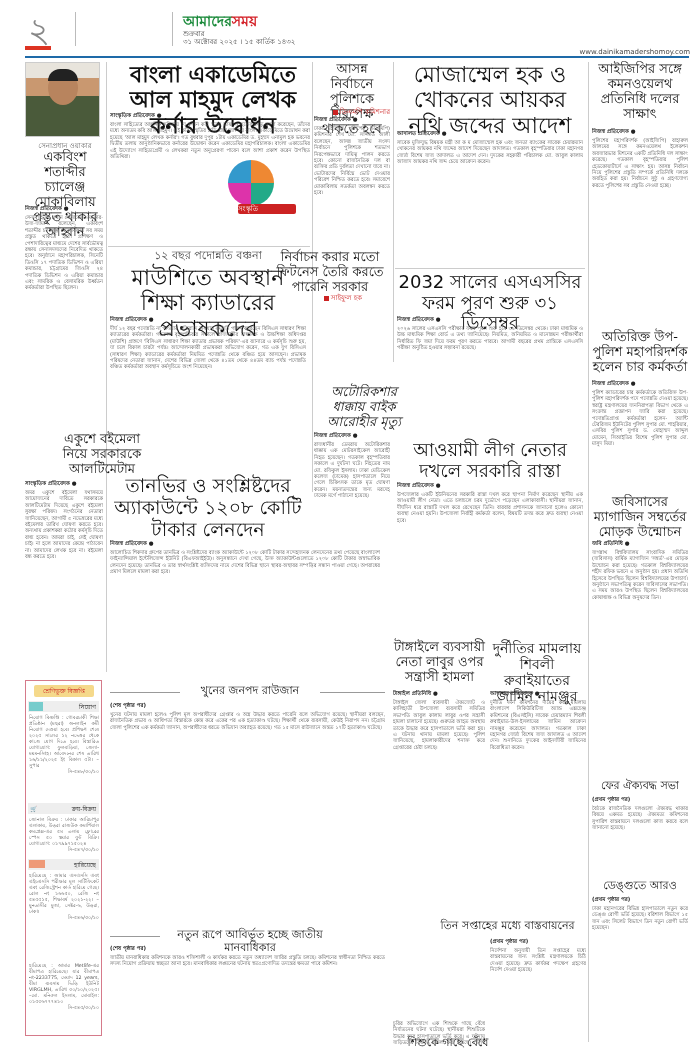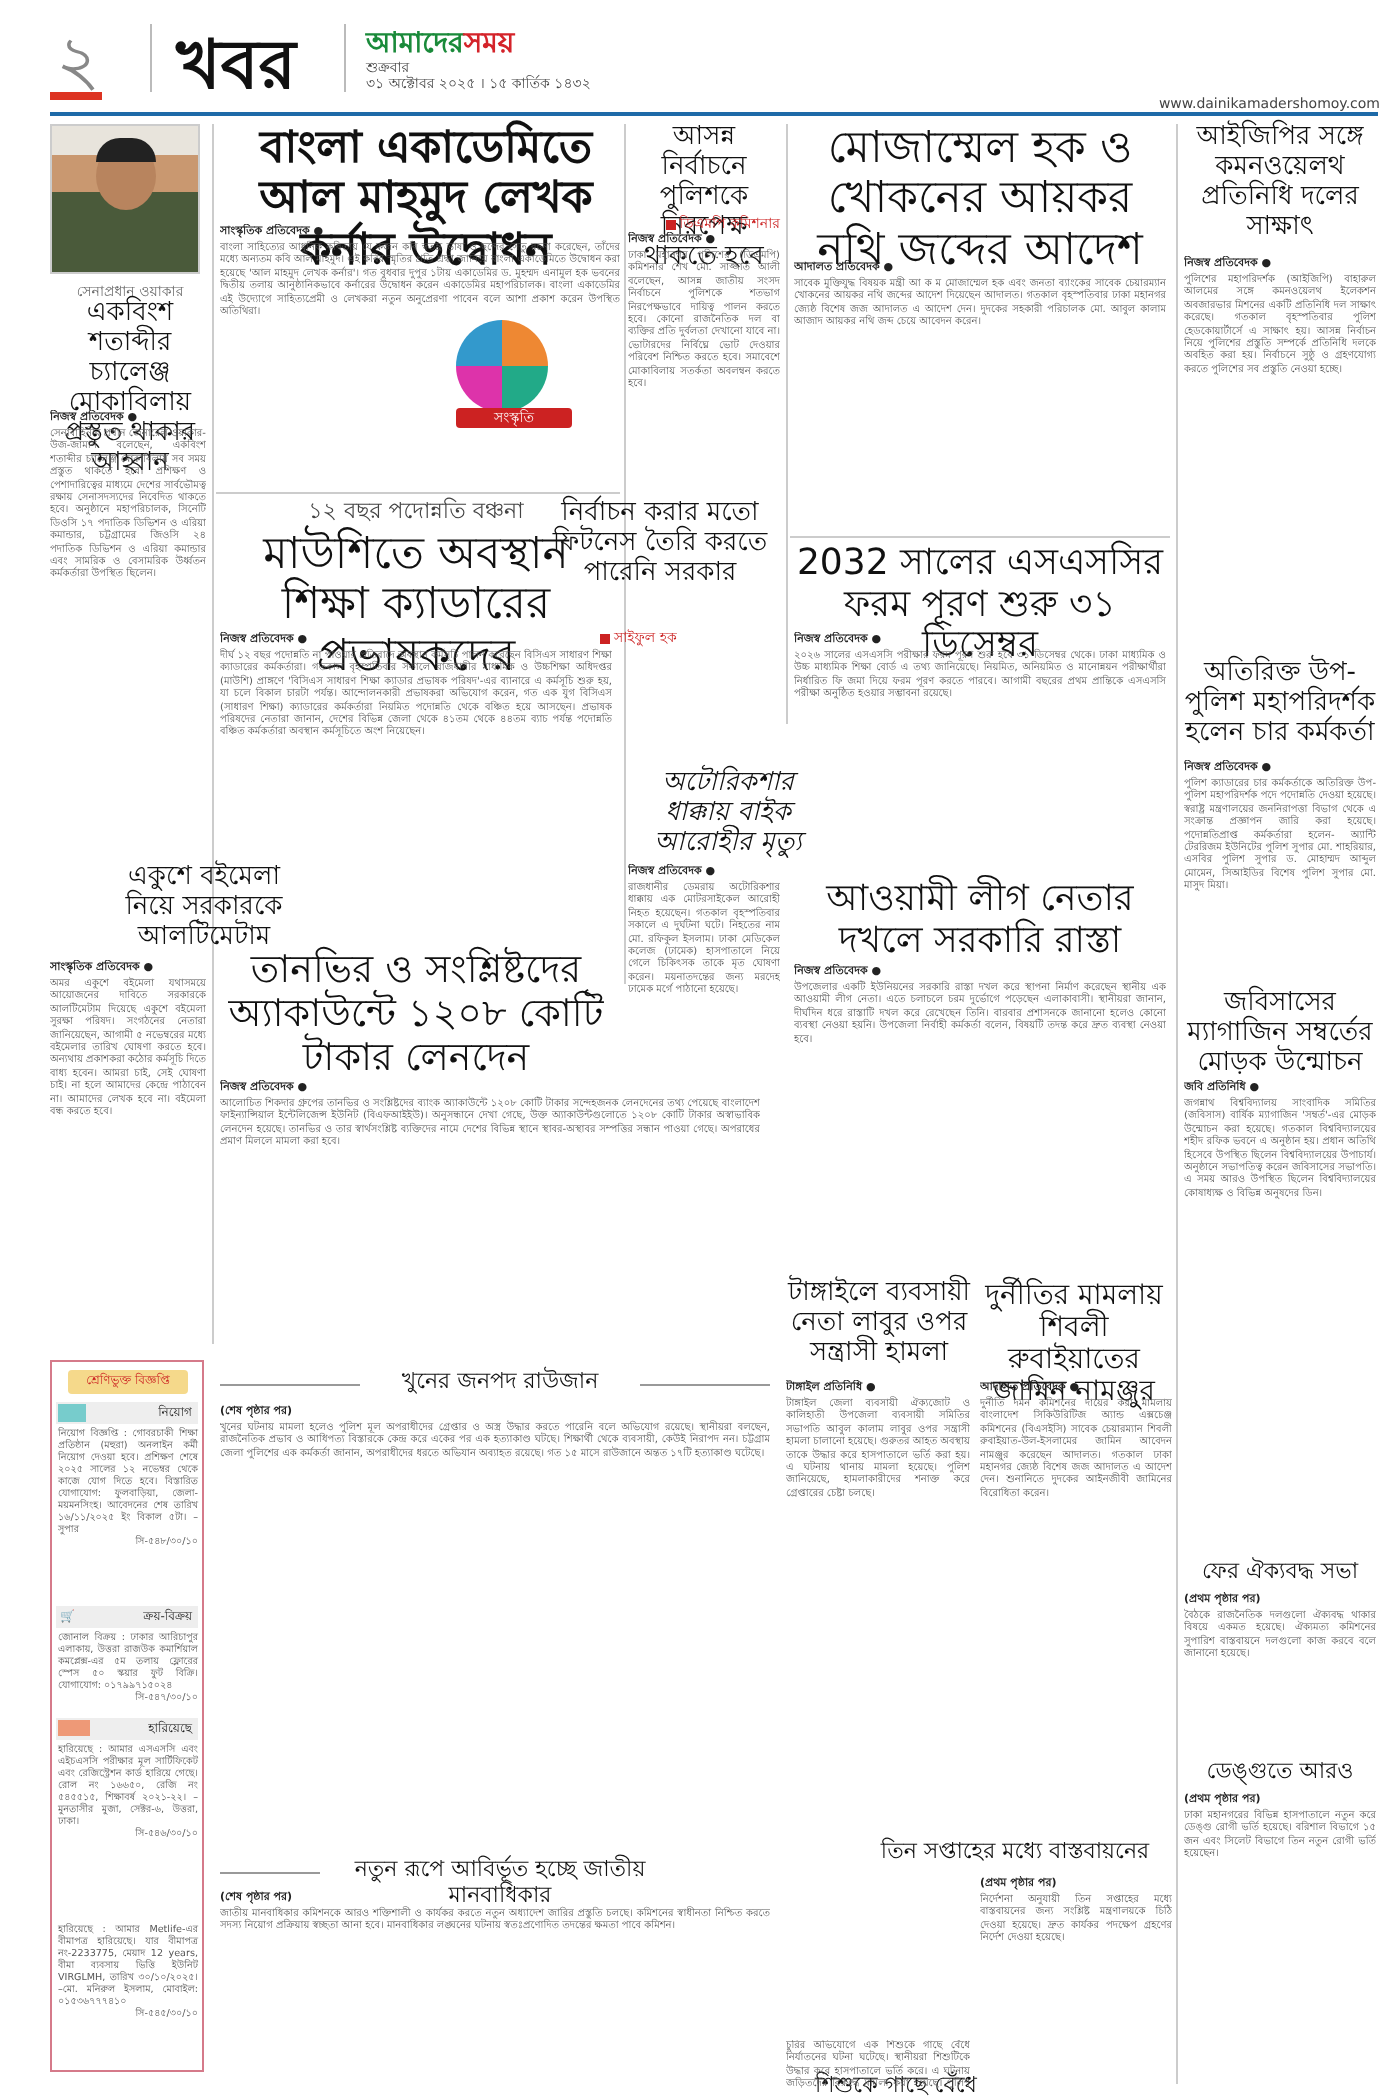--- a/index.html
+++ b/index.html
@@ -18,37 +18,36 @@
 .head{position:absolute;text-align:center;color:#111;line-height:1.15}
 .h-xl{font-size:22px}.h-l{font-size:18px}.h-m{font-size:13px}.h-s{font-size:11px}
 .col{position:absolute;overflow:hidden}
 .col .by{font-size:5.5px;font-weight:bold;color:#222;margin-bottom:1px}
 .col .tx{font-size:5px;line-height:6.4px;color:#555;text-align:justify}
 .photo{position:absolute;left:25px;top:62px;width:75px;height:75px;background:linear-gradient(180deg,#e8e4dc 0 20%,#c99870 20% 45%,#4a5a3a 45% 100%);border:1px solid #ccc}
 .photo .face{position:absolute;left:22px;top:8px;width:30px;height:34px;border-radius:50%;background:#b8845e}
 .photo .hair{position:absolute;left:22px;top:6px;width:30px;height:12px;border-radius:15px 15px 0 0;background:#222}
 .caption{position:absolute;left:25px;top:140px;width:80px;text-align:center;font-size:7px;color:#666}
 .culture{position:absolute;left:228px;top:160px;width:46px;height:46px;border-radius:50%;background:conic-gradient(#e83 0 25%,#2a8 25% 50%,#d3a 50% 75%,#39c 75% 100%)}
-.culture-lbl{position:absolute;left:228px;top:204px;width:58px;height:10px;background:#c22;color:#fff;font-size:7px;text-align:center;line-height:10px;border-radius:2px}
+.culture-lbl{position:absolute;left:238px;top:204px;width:58px;height:10px;background:#c22;color:#fff;font-size:7px;text-align:left;line-height:10px;border-radius:2px}
 .adbox{position:absolute;left:25px;top:680px;width:77px;height:356px;border:1px solid #d57a8a;background:#fff}
 .adtitle{position:absolute;left:8px;top:4px;width:60px;height:12px;background:#f5d98b;font-size:6px;text-align:center;line-height:12px;color:#c22;border-radius:2px}
 .adsec{position:absolute;left:2px;width:71px;height:11px;background:#eee;font-size:6px;line-height:11px;text-align:right;padding-right:3px;color:#222}
 .adtx{position:absolute;left:3px;width:70px;font-size:4.8px;line-height:6px;color:#555;text-align:justify}
 .vline{position:absolute;width:1px;background:#ccc}
 .hline{position:absolute;height:1px;background:#999}
 .redsq{display:inline-block;width:5px;height:5px;background:#c22;margin-right:2px;vertical-align:middle}
 </style>
 </head>
 <body>
 
 <div class="mast">
   <div class="pgno">২</div>
   <div class="pgline"></div>
   <div class="sep" style="left:75px"></div>
-  <div class="sec">খবর</div>
   <div class="sep" style="left:172px"></div>
   <div class="logo"><span class="g">আমাদের</span><span class="r">সময়</span></div>
   <div class="day">শুক্রবার</div>
   <div class="date">৩১ অক্টোবর ২০২৫ । ১৫ কার্তিক ১৪৩২</div>
   <div class="url">www.dainikamadershomoy.com</div>
 </div>
 <div class="rule"></div>
 
 <div class="photo">
     <div class="face"></div>
@@ -98,21 +97,21 @@
 
 <div class="hline" style="left:108px;top:246px;width:202px;background:#ccc"></div>
 <div class="head h-s" style="left:108px;top:250px;width:200px;color:#444">১২ বছর পদোন্নতি বঞ্চনা</div>
 <div class="head h-xl" style="left:108px;top:265px;width:200px;">মাউশিতে অবস্থান শিক্ষা ক্যাডারের প্রভাষকদের</div>
 <div class="col" style="left:110px;top:316px;width:196px;height:150px">
   <div class="by">নিজস্ব প্রতিবেদক ●</div>
   <div class="tx">দীর্ঘ ১২ বছর পদোন্নতি না পাওয়ার প্রতিবাদে অবস্থান কর্মসূচি পালন করেছেন বিসিএস সাধারণ শিক্ষা ক্যাডারের কর্মকর্তারা। গতকাল বৃহস্পতিবার সকালে রাজধানীর মাধ্যমিক ও উচ্চশিক্ষা অধিদপ্তর (মাউশি) প্রাঙ্গণে 'বিসিএস সাধারণ শিক্ষা ক্যাডার প্রভাষক পরিষদ'-এর ব্যানারে এ কর্মসূচি শুরু হয়, যা চলে বিকাল চারটা পর্যন্ত। আন্দোলনকারী প্রভাষকরা অভিযোগ করেন, গত এক যুগ বিসিএস (সাধারণ শিক্ষা) ক্যাডারের কর্মকর্তারা নিয়মিত পদোন্নতি থেকে বঞ্চিত হয়ে আসছেন। প্রভাষক পরিষদের নেতারা জানান, দেশের বিভিন্ন জেলা থেকে ৪১তম থেকে ৪৪তম ব্যাচ পর্যন্ত পদোন্নতি বঞ্চিত কর্মকর্তারা অবস্থান কর্মসূচিতে অংশ নিয়েছেন।</div>
 </div>
 
 <div class="head h-m" style="left:260px;top:250px;width:130px;left:272px;width:116px">নির্বাচন করার মতো ফিটনেস তৈরি করতে পারেনি সরকার</div>
-<div style="position:absolute;left:300px;top:313px;width:86px;font-size:7px;color:#c22;text-align:left"><span class="redsq"></span><span>সাইফুল হক</span></div>
+<div style="position:absolute;left:300px;top:292px;width:86px;font-size:7px;color:#c22;text-align:center"><span class="redsq"></span><span>সাইফুল হক</span></div>
 
 <div class="head h-m" style="left:25px;top:432px;width:80px;margin-left:37px;">একুশে বইমেলা নিয়ে সরকারকে আলটিমেটাম</div>
 <div class="col" style="left:25px;top:480px;width:78px;height:190px">
   <div class="by">সাংস্কৃতিক প্রতিবেদক ●</div>
   <div class="tx">অমর একুশে বইমেলা যথাসময়ে আয়োজনের দাবিতে সরকারকে আলটিমেটাম দিয়েছে একুশে বইমেলা সুরক্ষা পরিষদ। সংগঠনের নেতারা জানিয়েছেন, আগামী ৫ নভেম্বরের মধ্যে বইমেলার তারিখ ঘোষণা করতে হবে। অন্যথায় প্রকাশকরা কঠোর কর্মসূচি দিতে বাধ্য হবেন। আমরা চাই, সেই ঘোষণা চাই। না হলে আমাদের কেন্দ্রে পাঠাবেন না। আমাদের লেখক হবে না। বইমেলা বন্ধ করতে হবে।</div>
 </div>
 
 <div class="head h-xl" style="left:108px;top:475px;width:200px;font-size:19px">তানভির ও সংশ্লিষ্টদের অ্যাকাউন্টে ১২০৮ কোটি টাকার লেনদেন</div>
 <div class="col" style="left:110px;top:540px;width:270px;height:140px">
   <div class="by">নিজস্ব প্রতিবেদক ●</div>

